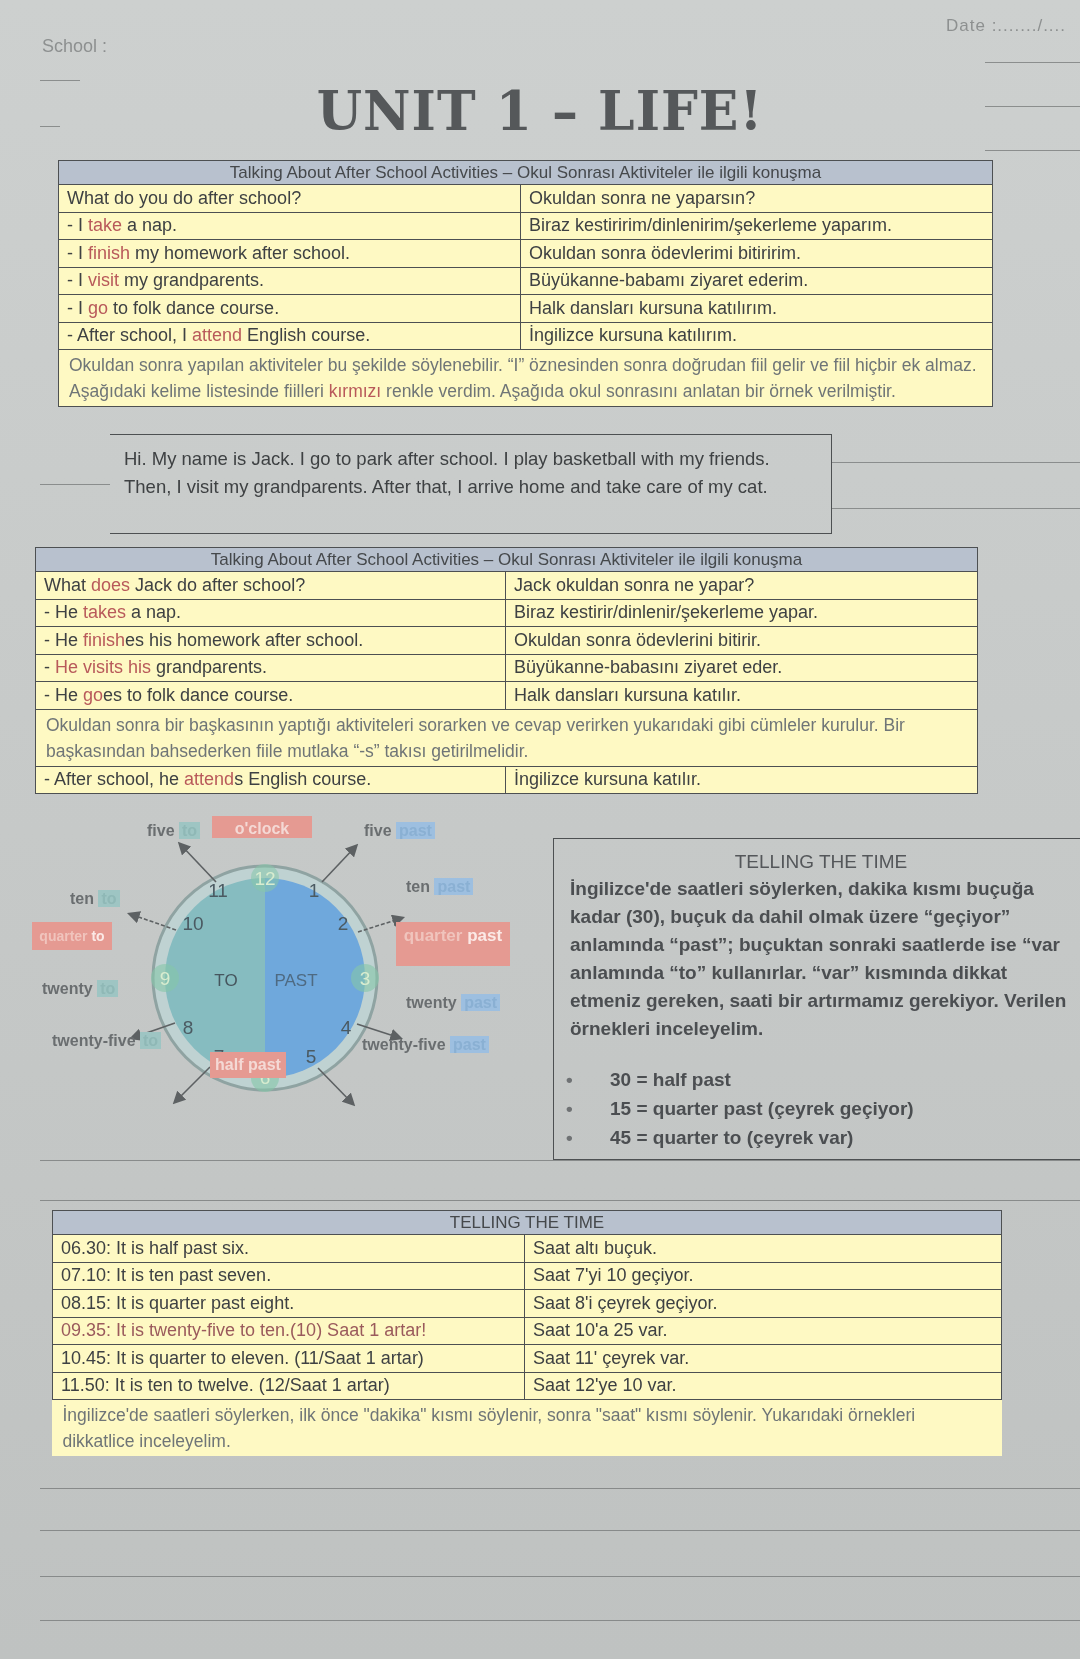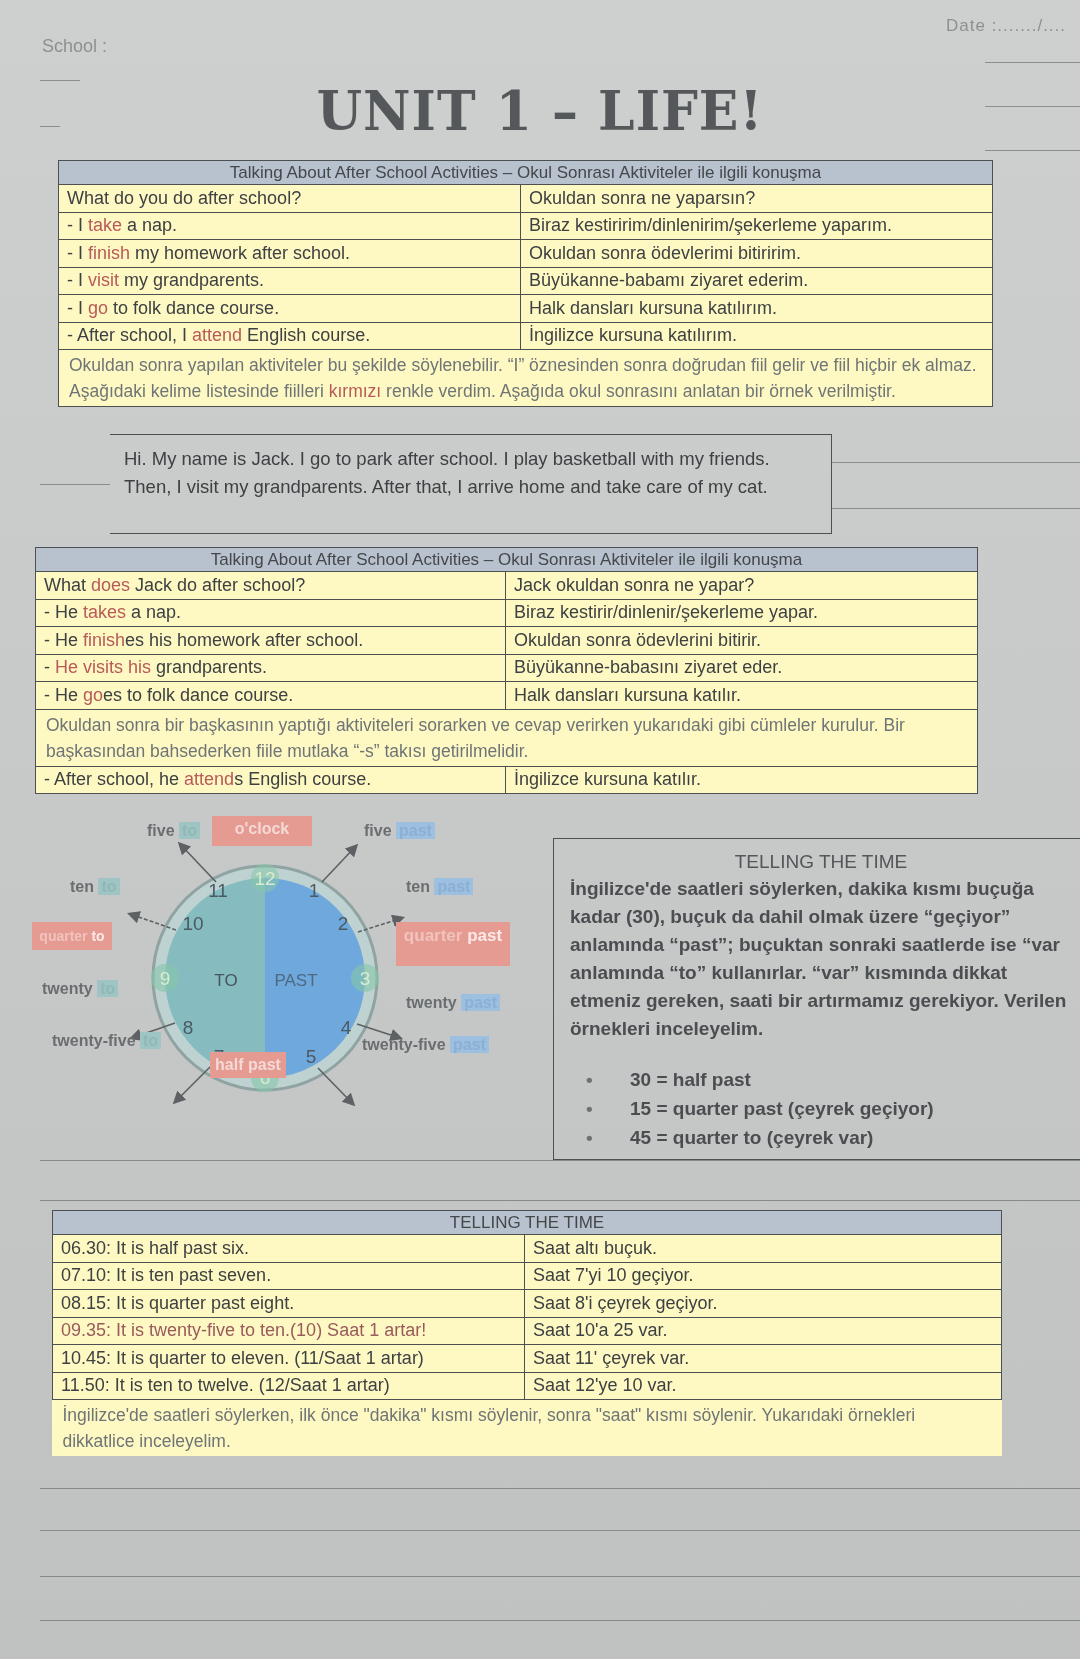--- a/index.html
+++ b/index.html
@@ -37,21 +37,21 @@
   .tag-to { background: #9ec5c3; color: #8fb8b6; padding: 0 3px; }
   .tag-past { background: #9dbfe0; color: #8ab0d3; padding: 0 3px; }
   .pink { position: absolute; background: #e59a92; color: #f4d9d5; font-weight: bold; font-size: 16px; text-align: center; line-height: 28px; }
   .time-box {
     position: absolute; left: 553px; top: 838px; width: 527px; height: 322px;
     border-left: 1.5px solid #4d5052; border-top: 1.5px solid #4d5052; border-bottom: 1.5px solid #4d5052;
     padding: 12px 8px 0 16px; color: #4a4d50;
   }
   .time-box h3 { text-align: center; font-size: 19px; font-weight: normal; color: #54575a; margin-bottom: 2px; }
   .time-box p { font-weight: bold; font-size: 19px; line-height: 28px; color: #4b4e51; }
-  .time-box ul { list-style: none; margin-top: 22px; margin-left: 60px; }
+  .time-box ul { list-style: none; margin-top: 22px; margin-left: 40px; }
   .time-box li { font-weight: bold; font-size: 19px; line-height: 29px; color: #4b4e51; position: relative; }
   .time-box li::before { content: "•"; position: absolute; left: -44px; color: #6f7274; }
 </style>
 </head>
 <body>
 
 <div class="ruled" style="left:40px;top:80px;width:40px;"></div>
 <div class="ruled" style="left:40px;top:126px;width:20px;"></div>
 <div class="ruled" style="left:985px;top:62px;width:95px;"></div>
 <div class="ruled" style="left:985px;top:106px;width:95px;"></div>
@@ -177,25 +177,25 @@
       <line x1="146" y1="100" x2="100" y2="84" stroke-dasharray="4,2" marker-end="url(#ah)"></line>
       <line x1="145" y1="193" x2="102" y2="208" marker-end="url(#ah)"></line>
       <line x1="180" y1="237" x2="145" y2="272" marker-end="url(#ah)"></line>
       <line x1="292" y1="52" x2="326" y2="16" marker-end="url(#ah)"></line>
       <line x1="328" y1="102" x2="372" y2="88" stroke-dasharray="4,2" marker-end="url(#ah)"></line>
       <line x1="327" y1="194" x2="370" y2="208" marker-end="url(#ah)"></line>
       <line x1="288" y1="238" x2="323" y2="274" marker-end="url(#ah)"></line>
     </g>
   </svg>
 
-  <div class="pink" style="left:182px;top:-14px;width:100px;height:30px;line-height:26px;">o'clock</div>
+  <div class="pink" style="left:182px;top:-14px;width:100px;height:22px;line-height:26px;">o'clock</div>
   <div class="pink" style="left:180px;top:222px;width:76px;height:26px;line-height:26px;">half past</div>
 
   <div class="lbl" style="left:80px;top:-8px;margin-left:37px;"><span>five</span> <span class="tag-to">to</span></div>
-  <div class="lbl" style="left:40px;top:48px;"><span>ten</span> <span class="tag-to">to</span></div>
+  <div class="lbl" style="left:40px;top:60px;"><span>ten</span> <span class="tag-to">to</span></div>
   <div class="pink" style="left:2px;top:92px;width:80px;height:28px;font-size:14px;"><span style="color:#f0c4bd">quarter</span> <span style="color:#fbe9e6">to</span></div>
   <div class="lbl" style="left:12px;top:150px;"><span>twenty</span> <span class="tag-to">to</span></div>
   <div class="lbl" style="left:22px;top:202px;"><span>twenty-five</span> <span class="tag-to">to</span></div>
 
   <div class="lbl" style="left:334px;top:-8px;"><span>five</span> <span class="tag-past">past</span></div>
   <div class="lbl" style="left:376px;top:48px;"><span>ten</span> <span class="tag-past">past</span></div>
   <div class="pink" style="left:366px;top:92px;width:114px;height:44px;font-size:17px;"><span style="color:#f0c4bd">quarter</span> <span style="color:#fbe9e6">past</span></div>
   <div class="lbl" style="left:376px;top:164px;"><span>twenty</span> <span class="tag-past">past</span></div>
   <div class="lbl" style="left:332px;top:206px;"><span>twenty-five</span> <span class="tag-past">past</span></div>
 </div>

